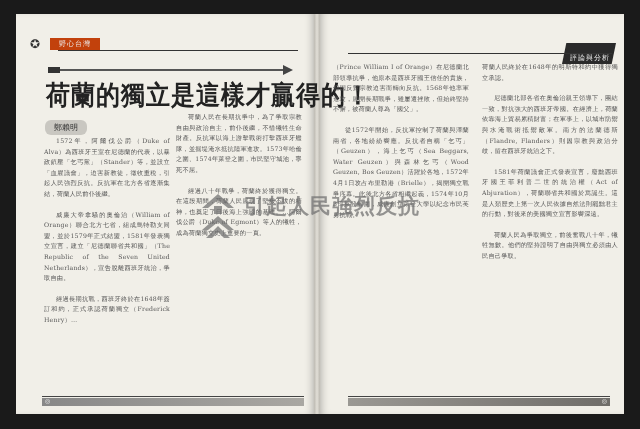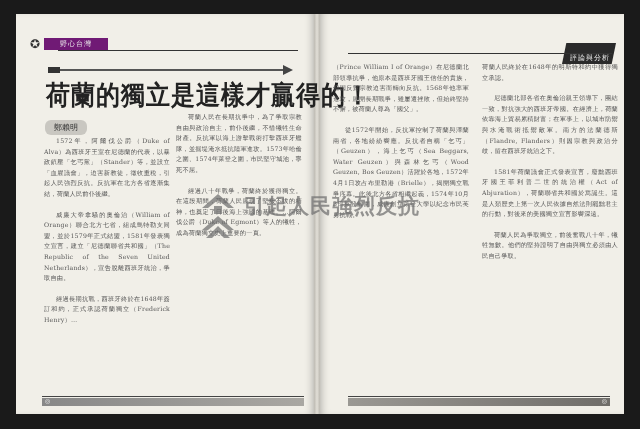--- a/index.html
+++ b/index.html
@@ -5,21 +5,21 @@
   html, body { margin:0; padding:0; }
   body { width:640px; height:429px; background:#1a1a1a; position:relative; overflow:hidden; font-family:"DejaVu Serif", serif; }
   .page { position:absolute; top:14px; height:400px; background:#f1efe8; }
   .page.left { left:16px; width:300px; box-shadow: inset -8px 0 10px -6px rgba(0,0,0,0.35); }
   .page.right { left:318px; width:306px; box-shadow: inset 8px 0 10px -6px rgba(0,0,0,0.35); }
   .gutter { position:absolute; left:314px; top:14px; width:6px; height:400px; background:linear-gradient(90deg,#bdbab2,#e2dfd7,#bdbab2); }
 
   
   .hdr-left { position:absolute; left:30px; top:36px; display:flex; align-items:center; }
   .hdr-icon { width:12px; height:16px; font-size:12px; line-height:16px; color:#333; }
-  .hdr-tag { background:#701a75; color:#eee; font-size:7px; padding:1px 16px; margin-left:2px; letter-spacing:1px; }
+  .hdr-tag { background:#c2410c; color:#eee; font-size:7px; padding:1px 9px; margin-left:8px; letter-spacing:1px; }
   .hdr-rule-left { position:absolute; left:58px; top:50px; width:240px; height:1px; background:#333; }
 
   
   .arrow { position:absolute; left:48px; top:67px; width:245px; height:6px; }
   .arrow .shaft { position:absolute; left:0; top:2px; width:236px; height:2px; background:#555; }
   .arrow .tail { position:absolute; left:0; top:0; width:12px; height:6px; background:#333; }
   .arrow .head { position:absolute; right:0; top:-2px; width:0; height:0; border-left:10px solid #444; border-top:5px solid transparent; border-bottom:5px solid transparent; }
 
   .title { position:absolute; left:46px; top:78px; font-family:"DejaVu Sans", sans-serif; font-weight:bold; font-size:24px; letter-spacing:1px; color:#222; transform:scaleY(1.1); transform-origin:top left; white-space:nowrap; }
 

